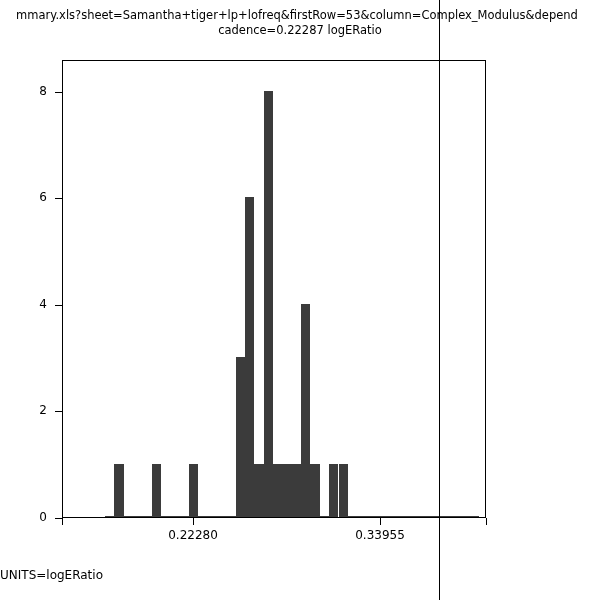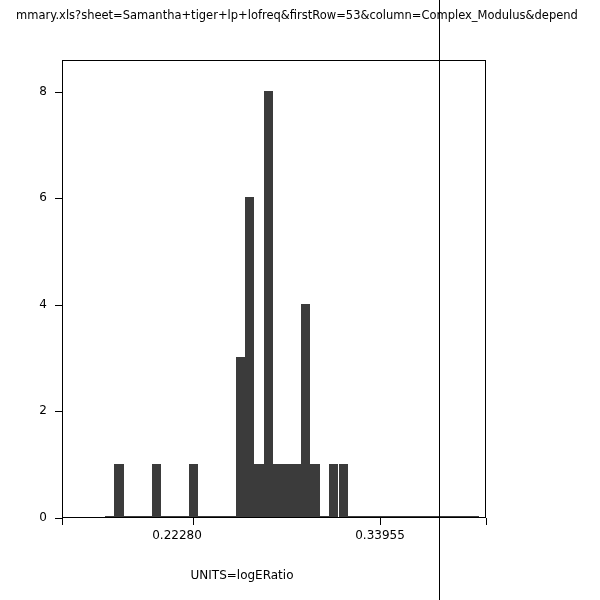--- a/index.html
+++ b/index.html
@@ -93,31 +93,31 @@
     position: absolute;
     font-size: 12px;
     text-align: center;
     width: 80px;
   }
   .xaxis-title {
     position: absolute;
     top: 568px;
     left: 0;
     width: 484px;
-    text-align: center;
     font-size: 12px;
   }
 </style>
 </head>
 <body>
 
 <div id="stage">
 
   <div class="title-block">
     <span class="title-line1">mmary.xls?sheet=Samantha+tiger+lp+lofreq&amp;firstRow=53&amp;column=Complex_Modulus&amp;depend</span>
+    <span class="title-line2">cadence=0.22287 logERatio</span>
   </div>
 
   <div class="plot-frame">
     <div class="bars" id="bars">
         <div class="bar" style="left: 42.0264px; width: 9.33921px; height: 1px; background: rgb(59, 59, 59);"></div>
         <div class="bar" style="left: 51.3656px; width: 9.33921px; height: 53.2558px; background: rgb(59, 59, 59);"></div>
         <div class="bar" style="left: 60.7048px; width: 9.33921px; height: 1px; background: rgb(59, 59, 59);"></div>
         <div class="bar" style="left: 70.0441px; width: 9.33921px; height: 1px; background: rgb(59, 59, 59);"></div>
         <div class="bar" style="left: 79.3833px; width: 9.33921px; height: 1px; background: rgb(59, 59, 59);"></div>
         <div class="bar" style="left: 88.7225px; width: 9.33921px; height: 53.2558px; background: rgb(59, 59, 59);"></div>
@@ -165,21 +165,21 @@
       <div class="ylabel" style="left: 17px; top: 403px;">2</div>
       <div class="ytick" style="left: 55px; top: 305px;"></div>
       <div class="ylabel" style="left: 17px; top: 297px;">4</div>
       <div class="ytick" style="left: 55px; top: 198px;"></div>
       <div class="ylabel" style="left: 17px; top: 190px;">6</div>
       <div class="ytick" style="left: 55px; top: 92px;"></div>
       <div class="ylabel" style="left: 17px; top: 84px;">8</div>
     </div>
   <div id="x-axis">
       <div class="xtick" style="left: 193px; top: 518px;"></div>
-      <div class="xlabel" style="left: 137px; top: 528px;">0.22280</div>
+      <div class="xlabel" style="left: 153px; top: 528px;">0.22280</div>
       <div class="xtick" style="left: 380px; top: 518px;"></div>
       <div class="xlabel" style="left: 340px; top: 528px;">0.33955</div>
       <div class="xtick" style="left: 62px; top: 518px;"></div>
       <div class="xtick" style="left: 486px; top: 518px;"></div>
     </div>
 
   <div class="vline" id="vline" style="left: 439px;"></div>
 
   <div class="xaxis-title">UNITS=logERatio</div>
 

